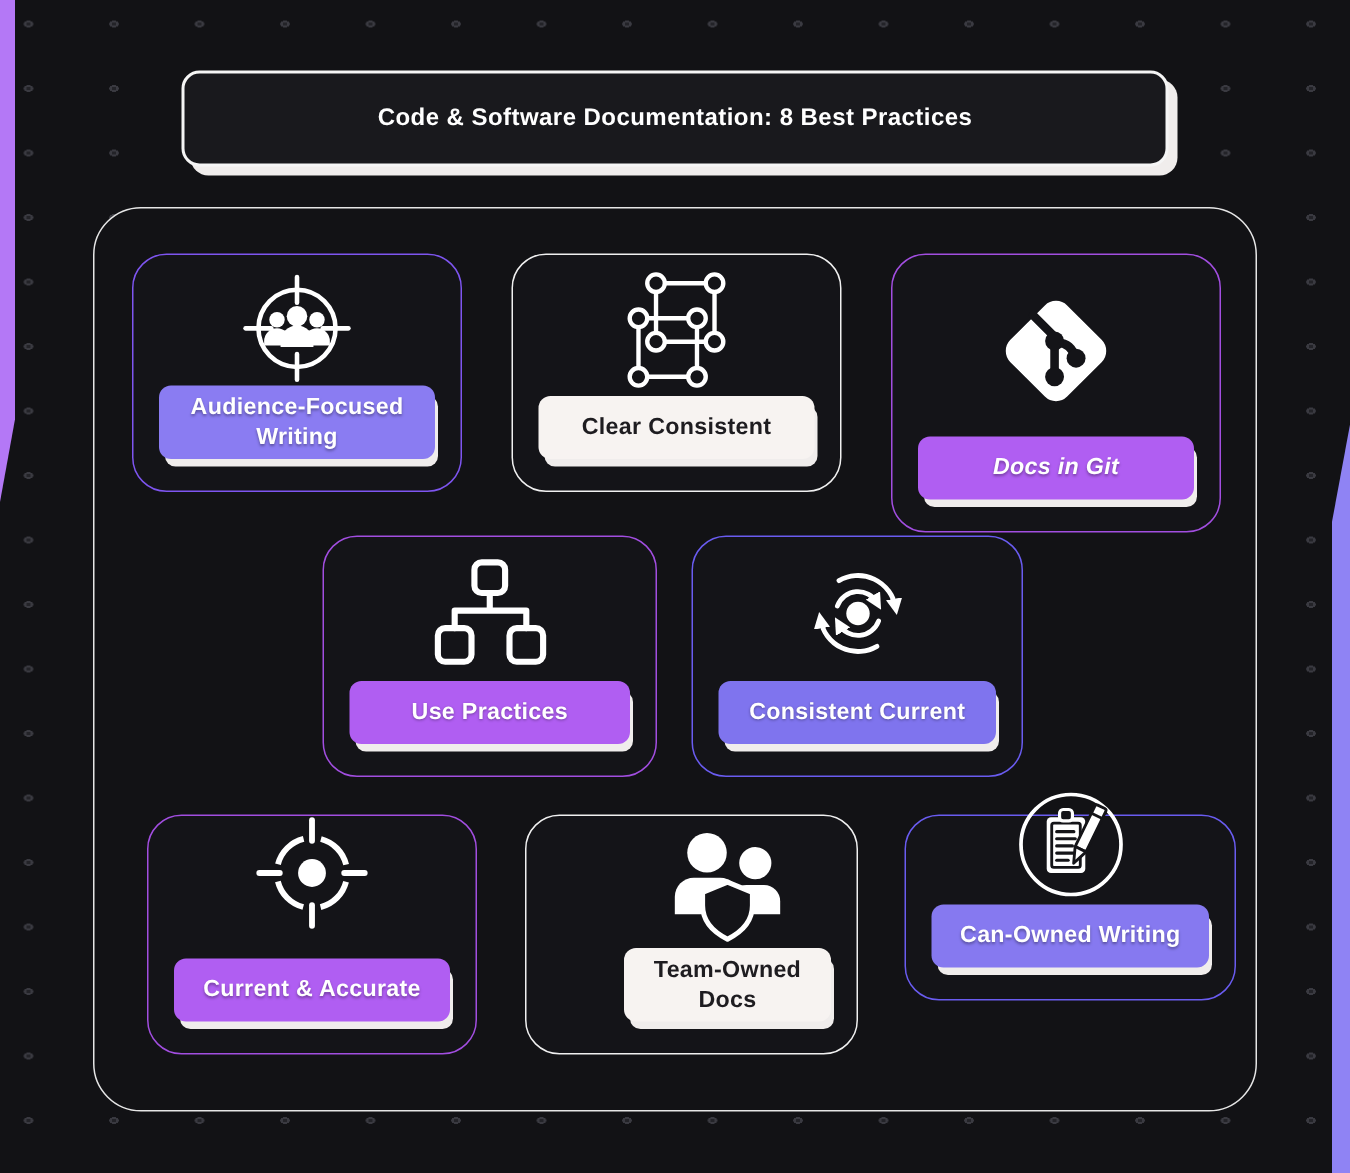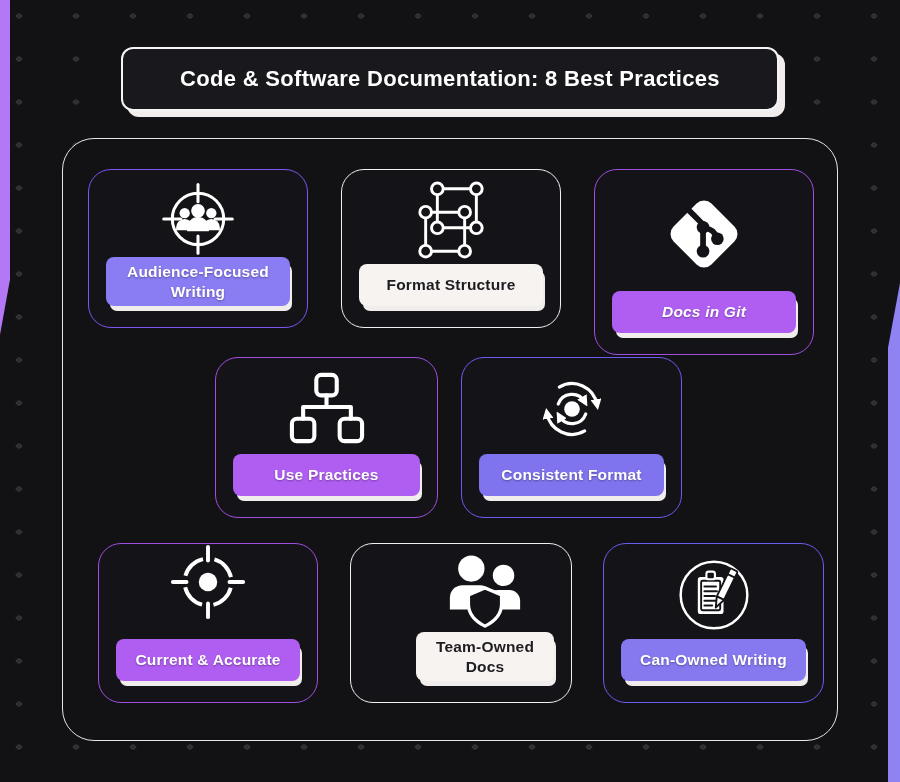--- a/index.html
+++ b/index.html
@@ -30,21 +30,21 @@
   
   .title-box{
     position:absolute;left:121px;top:47px;width:658px;height:64px;z-index:3;
     background:var(--title-bg,#19191d);
     border:2px solid var(--title-border,#f5f5f5);
     border-radius:12px;
     box-shadow:6px 6px 0 var(--shadow,#f0edec);
     display:flex;align-items:center;justify-content:center;box-sizing:border-box;
   }
   .title-box h1{
-    margin:16px;color:var(--title-text,#fff);font-size:22px;font-weight:800;
+    margin:16px;color:var(--title-text,#fff);font-size:16px;font-weight:800;
     letter-spacing:.3px;
   }
   
   .panel{
     position:absolute;left:62px;top:138px;width:776px;height:603px;z-index:3;
     background:var(--page-bg,#121215);
     border:1.3px solid var(--panel-border,#e6e6e6);
     border-radius:32px;box-sizing:border-box;
   }
   
@@ -65,21 +65,21 @@
   }
   .pill.light-text{text-shadow:0 1px 2px rgba(0,0,0,.35);}
   
   .c0{left:25px;top:30px;width:220px;height:159px;}
   .c1{left:278px;top:30px;width:220px;height:159px;}
   .c2{left:531px;top:30px;width:220px;height:186px;font-style:italic;}
   .c3{left:152px;top:218px;width:223px;height:161px;}
   .c4{left:398px;top:218px;width:221px;height:161px;}
   .c5{left:35px;top:404px;width:220px;height:160px;}
   .c6{left:287px;top:404px;width:222px;height:160px;}
-  .c7{left:540px;top:404px;width:221px;height:160px;}
+  .c7{left:540px;top:404px;width:221px;height:124px;}
   svg{display:block;}
 </style>
 </head>
 <body>
 
 <div class="stage" style="--page-bg: #121215; --card-bg: #141418; --dot-color: #3a3a41; --left-strip: #b478f6; --right-strip: #8f83f4; --panel-border: #e6e6e6; --title-bg: #19191d; --title-border: #f5f5f5; --title-text: #ffffff; --shadow: #f0edec;">
   <div class="dots"></div>
   <div class="strip-left"></div>
   <div class="strip-right"></div>
 
@@ -127,21 +127,21 @@
             <circle cx="66" cy="48" r="6"></circle>
               <circle cx="26" cy="48" r="6"></circle>
             <circle cx="14" cy="32" r="6"></circle>
               <circle cx="54" cy="32" r="6"></circle>
             <circle cx="54" cy="72" r="6"></circle>
               <circle cx="14" cy="72" r="6"></circle>
           </g>
         </svg>
       </div>
       <div class="pill" style="background: rgb(247, 243, 241); color: rgb(30, 28, 32);">
-          <span>Format Structure</span>
+          <span>Clear Consistent</span>
         </div>
     </div>
 
     <div class="card c2" style="border-color: rgb(162, 78, 224);">
       <div class="icon-wrap">
         <svg width="86" height="86" viewBox="0 0 90 90">
           <rect x="17" y="17" width="56" height="56" rx="11" fill="#fff" transform="rotate(45 45 45)"></rect>
           <g stroke="#141418" stroke-width="6" stroke-linecap="round" fill="none">
             <line x1="29" y1="20" x2="44" y2="35"></line>
             <line x1="44" y1="35" x2="44" y2="62"></line>
@@ -186,21 +186,21 @@
           <circle cx="40" cy="40" r="8" fill="#fff"></circle>
           <g fill="none" stroke="#fff" stroke-width="3.3" stroke-linecap="round">
             <path d="M25.9,34.9 A15,15 0 0 1 53,32.5" marker-end="url(#ah)"></path>
             <path d="M54.1,45.1 A15,15 0 0 1 27,47.5" marker-end="url(#ah)"></path>
             <path d="M27,17.5 A26,26 0 0 1 65.6,35.5" marker-end="url(#ah)"></path>
             <path d="M53,62.5 A26,26 0 0 1 14.4,44.5" marker-end="url(#ah)"></path>
           </g>
         </svg>
       </div>
       <div class="pill light-text" style="background: rgb(127, 116, 238); color: rgb(255, 255, 255);">
-          <span>Consistent Format</span>
+          <span>Consistent Current</span>
         </div>
     </div>
 
     <div class="card c5" style="border-color: rgb(162, 78, 224); gap: 16px;">
       <div class="icon-wrap">
         <svg width="82" height="82" viewBox="0 0 84 84">
           <circle cx="42" cy="42" r="24" fill="none" stroke="#fff" stroke-width="4" stroke-dasharray="25.7 12" stroke-dashoffset="31.7"></circle>
           <circle cx="42" cy="42" r="9.5" fill="#fff"></circle>
           <g stroke="#fff" stroke-width="4" stroke-linecap="round">
             <line x1="42" y1="6" x2="42" y2="20"></line>

